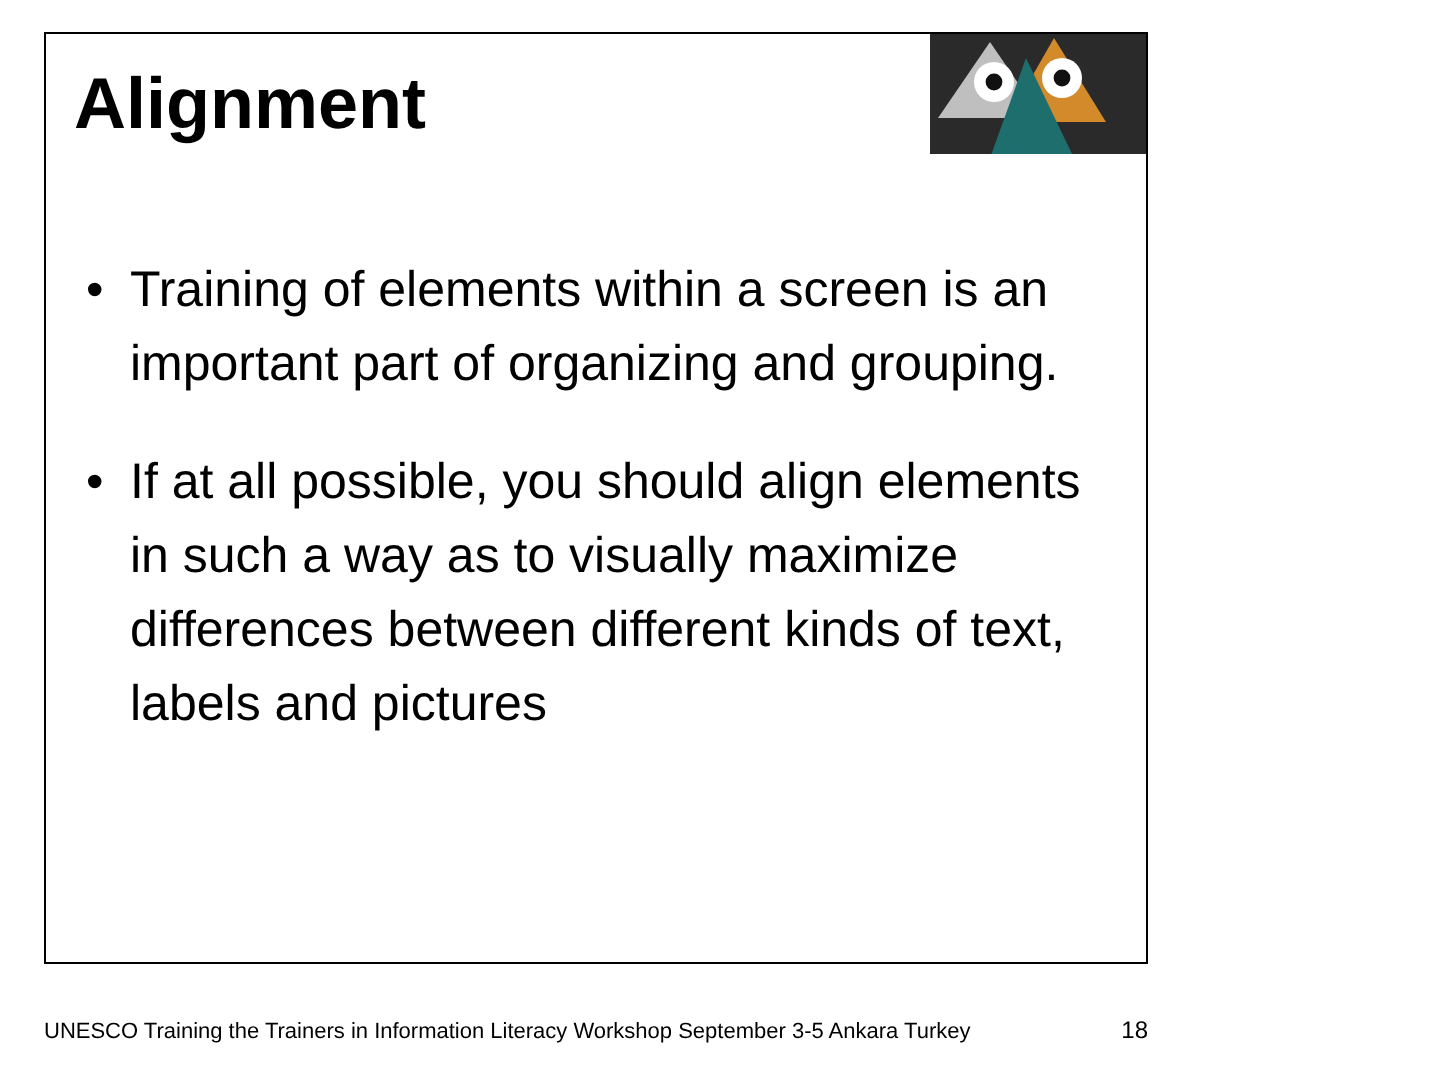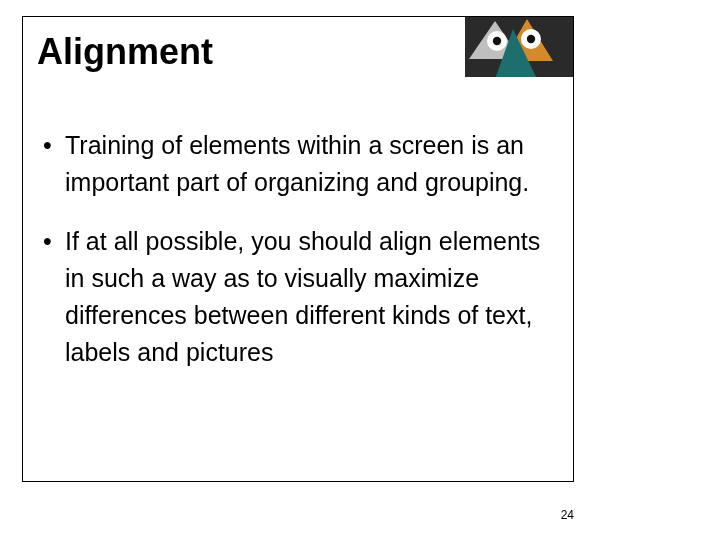--- a/index.html
+++ b/index.html
@@ -108,14 +108,15 @@
         <div class="bt">Training of elements within a screen is an important part of organizing and grouping.</div>
       </div>
       <div class="bullet">
         <div class="dot">•</div>
         <div class="bt">If at all possible, you should align elements in such a way as to visually maximize differences between different kinds of text, labels and pictures</div>
       </div>
     </div>
 
   </div>
 
-  <div class="pagenum">24</div>
+  <div class="footer">UNESCO Training the Trainers in Information Literacy Workshop September 3-5 Ankara Turkey</div>
+  <div class="pagenum">18</div>
 </div>
 
 </body></html>

